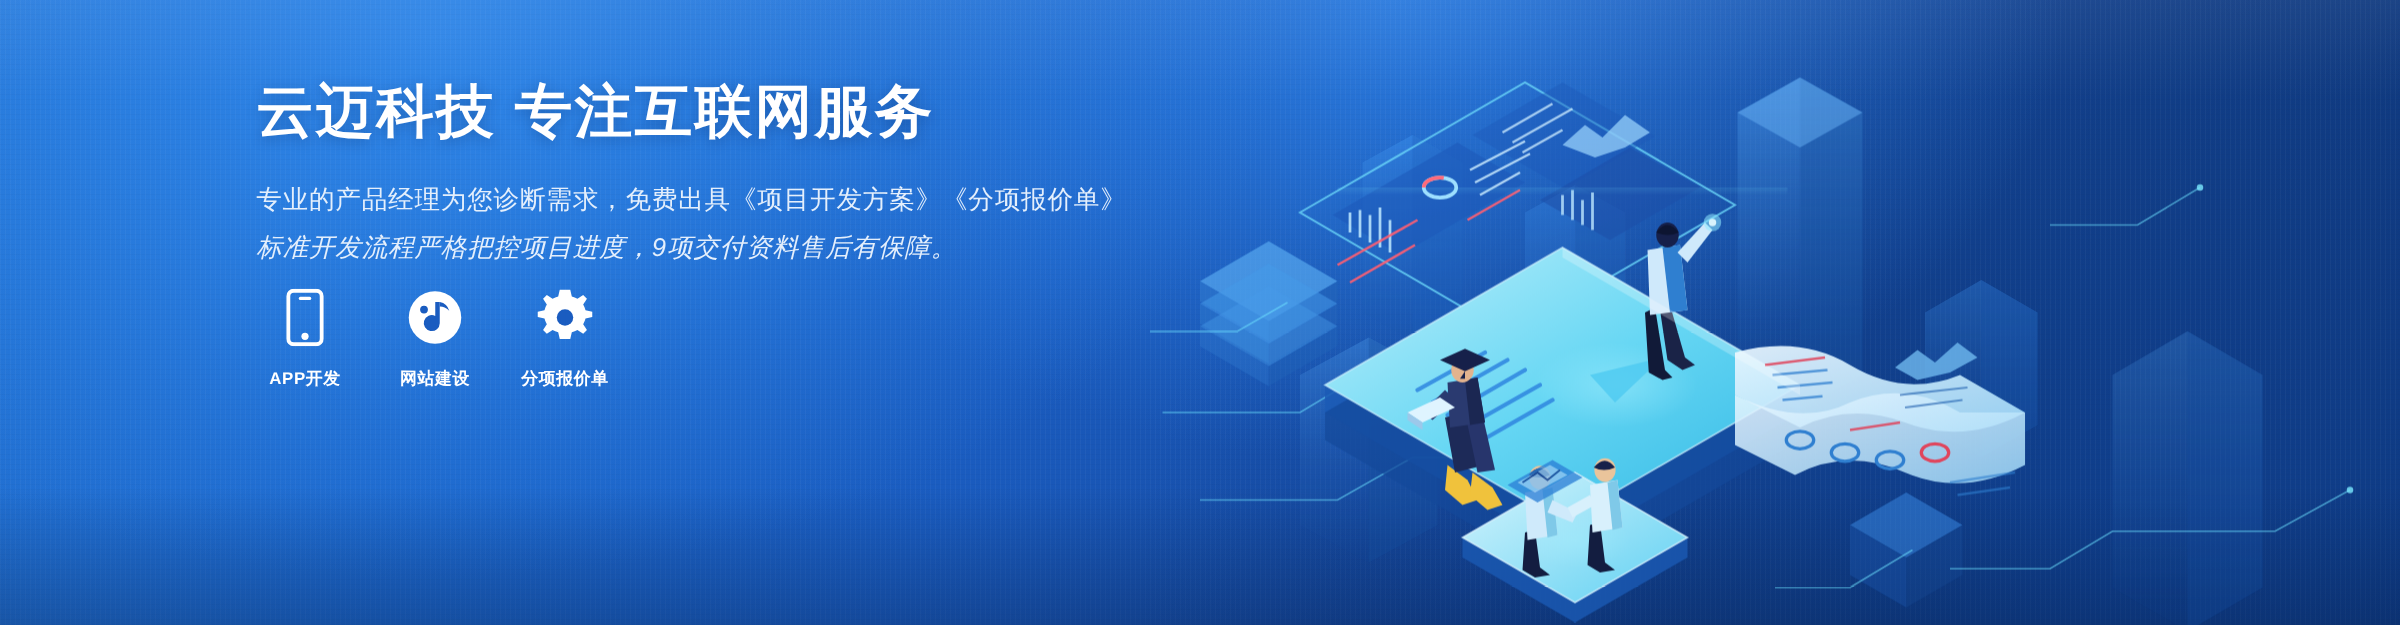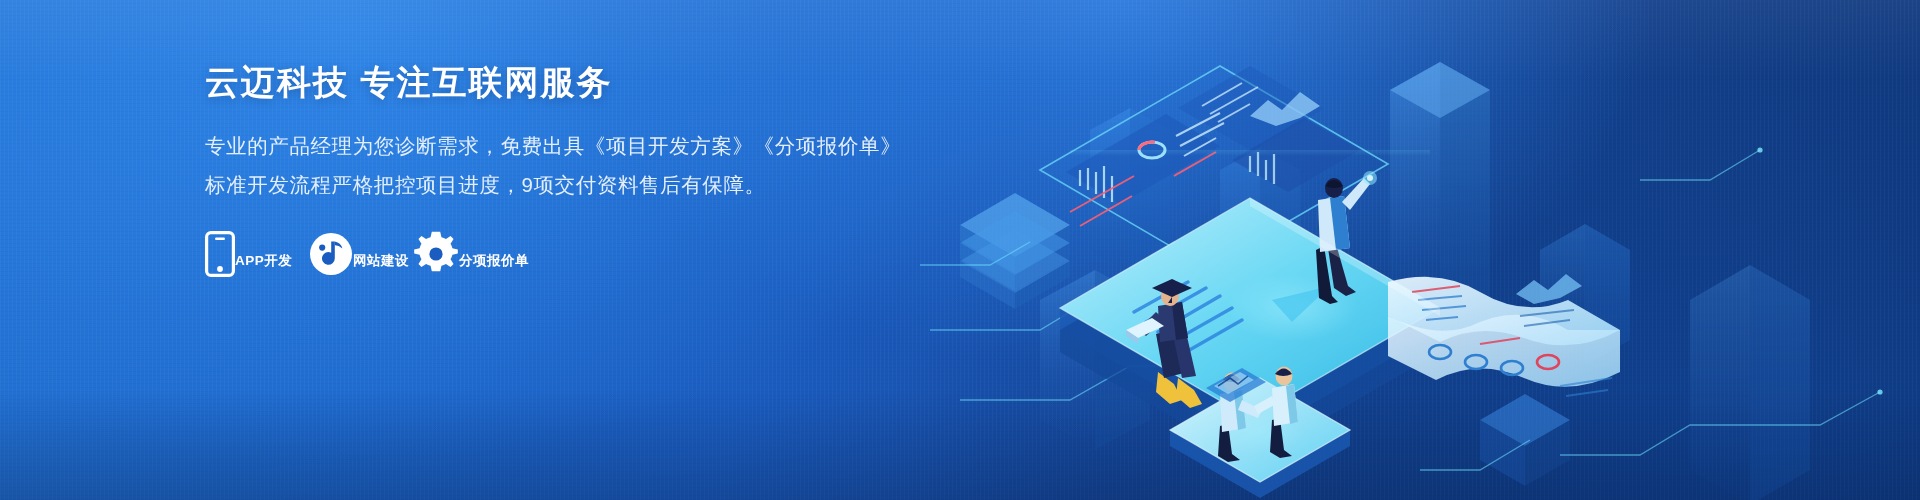--- a/index.html
+++ b/index.html
@@ -27,36 +27,36 @@
   .vignette{
     position:absolute;inset:0;pointer-events:none;
     background:
       linear-gradient(to bottom, rgba(255,255,255,.05) 0%, rgba(255,255,255,0) 16%),
       linear-gradient(to top, rgba(5,28,70,.30) 0%, rgba(5,28,70,0) 22%);
   }
 
   
   .copy{position:absolute;left:205px;top:62px;width:720px;z-index:7;}
   .headline{
-    font-size:34px;font-weight:bold;color:#ffffff;letter-spacing:2px;
+    font-size:46px;font-weight:bold;color:#ffffff;letter-spacing:2px;
     line-height:1.18;margin:0 0 26px 0;white-space:nowrap;
     text-shadow:0 2px 10px rgba(4,30,80,.28);
   }
   .sub{
     font-size:20.5px;color:#e4effc;line-height:1.78;letter-spacing:.6px;
     white-space:nowrap;font-weight:normal;margin-top:16px;
   }
-  .sub.l2{margin-top:2px;}
+  .sub.l2{margin-top:2px;font-style:italic;}
 
   
   .services{
     position:absolute;left:205px;top:228px;display:flex;align-items:flex-end;
     gap:26px;z-index:7;
   }
-  .svc{width:78px;display:flex;flex-direction:row;align-items:center;cursor:pointer;}
+  .svc{width:78px;display:flex;flex-direction:column;align-items:center;cursor:pointer;}
   .svc .glyph{height:52px;display:flex;align-items:center;justify-content:center;}
   .svc .glyph svg{display:block;}
   .svc .cap{
     margin-top:14px;font-size:13.5px;color:#ffffff;font-weight:bold;
     letter-spacing:.5px;white-space:nowrap;text-align:center;
   }
 
   
   .art{position:absolute;right:0;top:0;width:1000px;height:500px;z-index:3;}
   .art svg{display:block;width:1000px;height:500px;}

